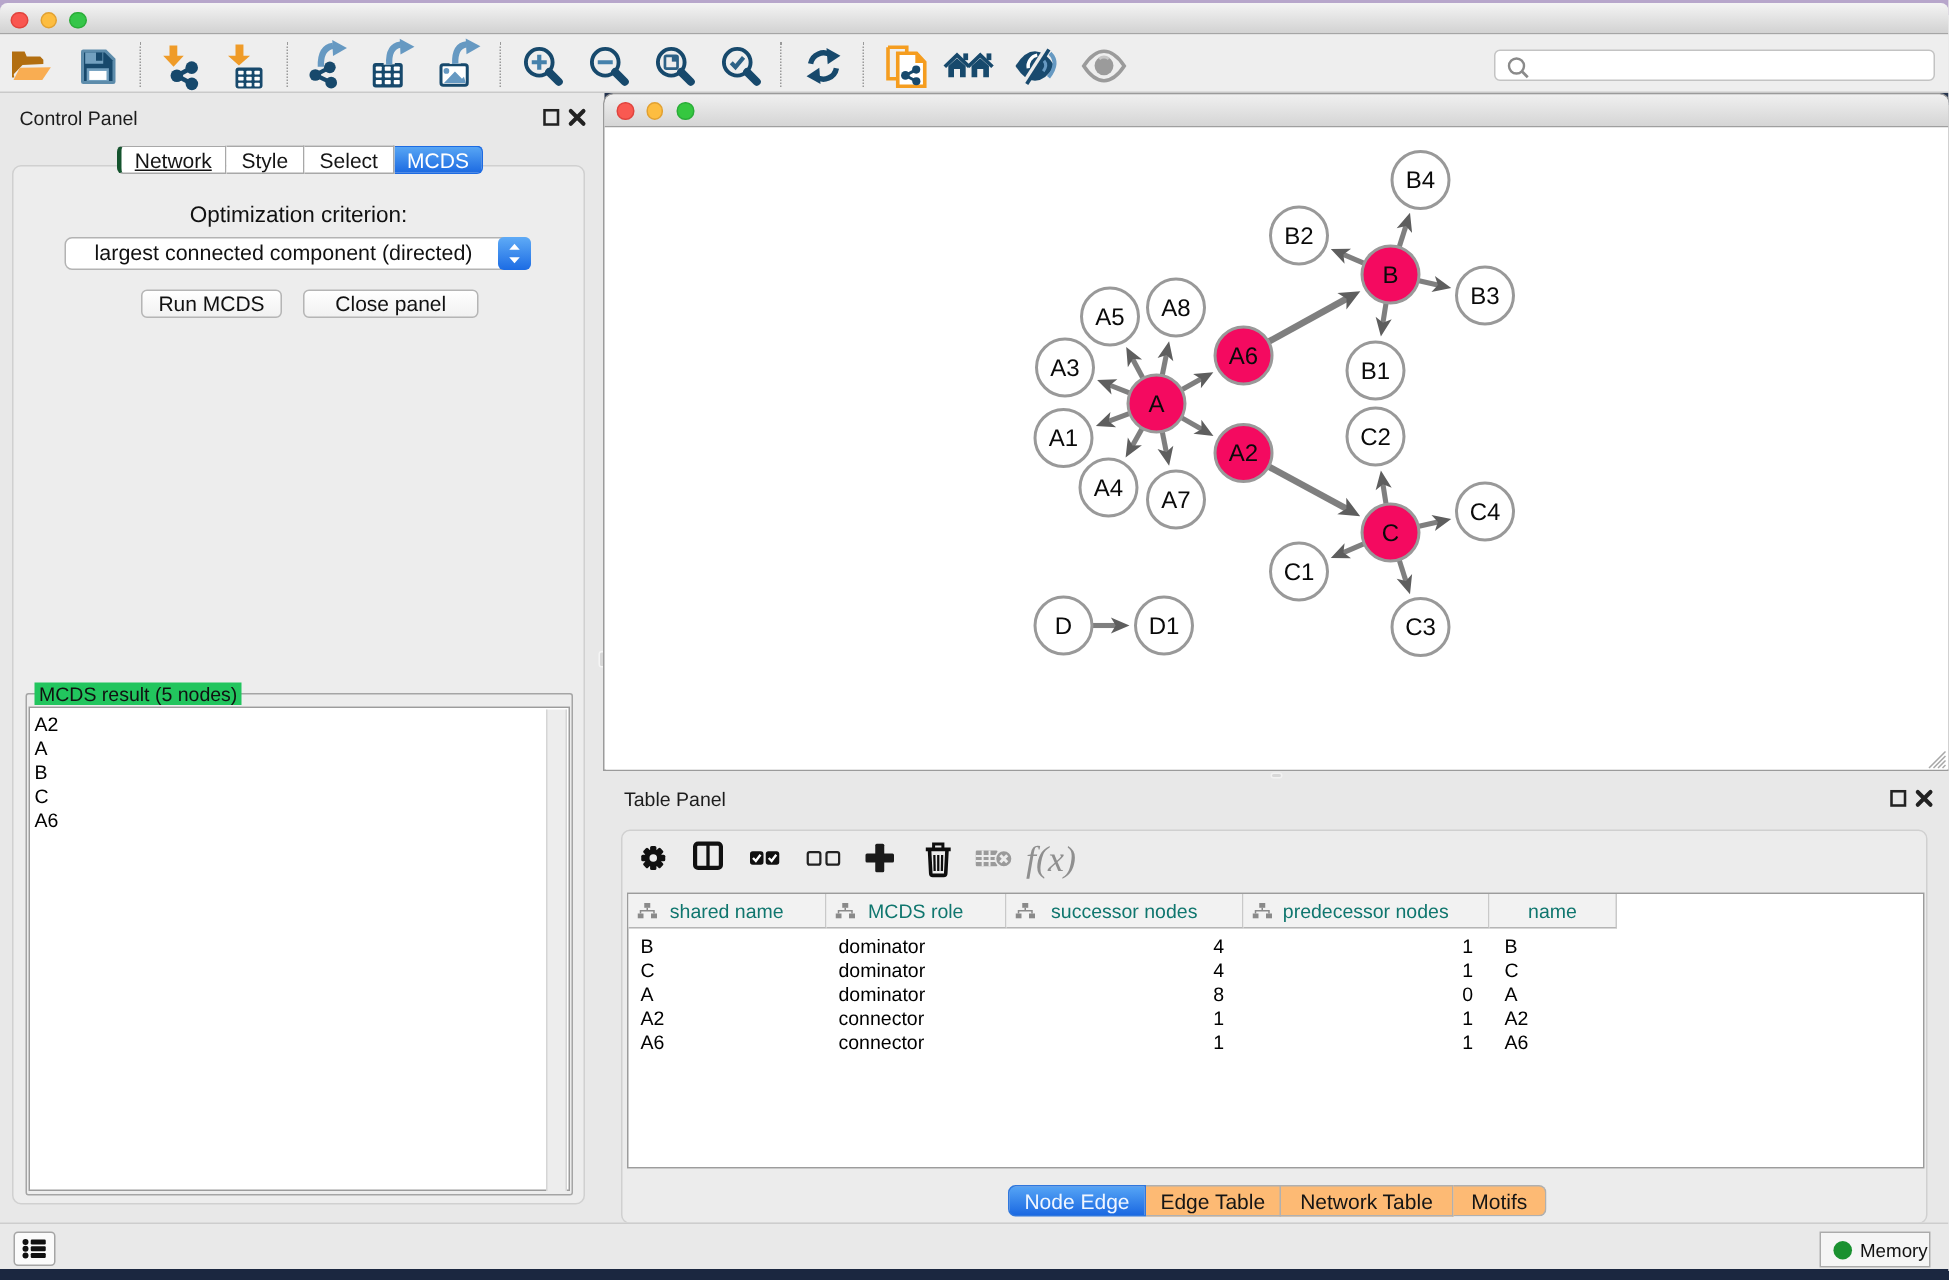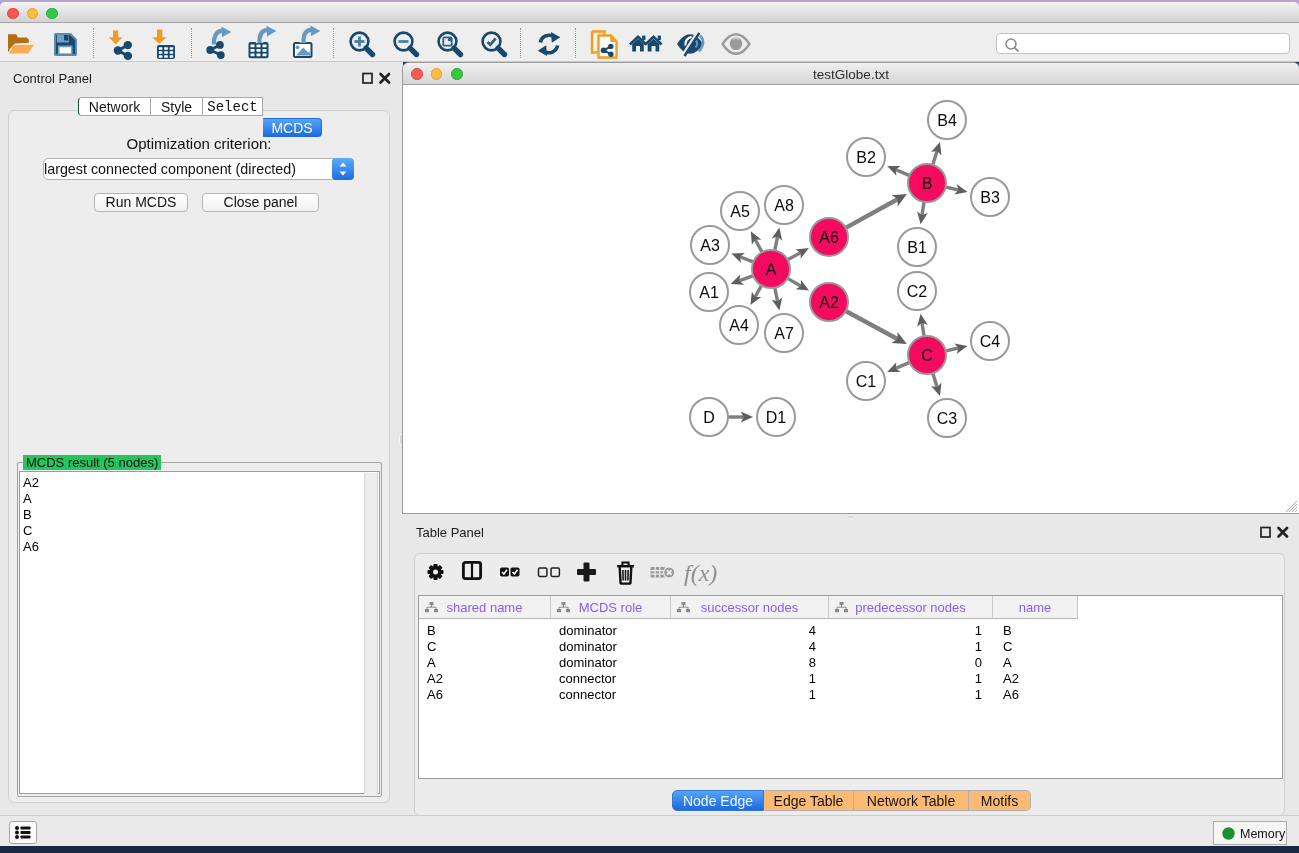--- a/index.html
+++ b/index.html
@@ -26,27 +26,27 @@
 #searchbox { position:absolute; left:996px; top:10px; width:294px; height:21px;
   background:#fff; border:1px solid #c3c3c3; border-radius:4px; }
 
 
 #cp-header-text { left:13px; top:71px; font-size:13px; color:#1c1c1c; }
 #cp-panel { left:8px; top:110px; width:382px; height:693px; background:#ededed;
   border:1px solid #d0d0d0; border-radius:6px; }
 .tabrow { position:absolute; top:97px; height:19px; display:flex; }
 .tab { height:19px; line-height:18px; font-size:14px; color:#151515; background:#fff;
   border:1px solid #a8a8a8; border-left:none; padding:0; text-align:center; }
-.tab.first { border-left:1px solid #14532d; border-radius:4px 0 0 4px; }
-.tab.last { border-radius:0 4px 4px 0;margin-top:21px; }
+.tab.first { border-left:3px solid #14532d; border-radius:4px 0 0 4px;text-decoration:underline; }
+.tab.last { border-radius:0 4px 4px 0; }
 .tab.sel { background:linear-gradient(#57a5f4,#1d6be2); color:#fff; border-color:#1d6be2; }
 #opt-label { left:8px; top:135px; width:382px; text-align:center; font-size:15px; color:#111; }
 #dropdown { left:43px; top:158px; width:311px; height:22px; background:#fff;
   border:1px solid #b3b3b3; border-radius:5px; }
-#dropdown .dtext { position:absolute; left:0; right:38px; top:2px; text-align:left;
+#dropdown .dtext { position:absolute; left:0; right:38px; top:2px; text-align:right;
   font-size:14.3px; color:#111; white-space:nowrap; }
 #dropdown .dbtn { position:absolute; right:-1px; top:-1px; width:22px; height:22px;
   background:linear-gradient(#5fabf6,#1c6ce4); border-radius:4px; }
 .btn { position:absolute; height:19px; background:linear-gradient(#ffffff,#f1f1f1);
   border:1px solid #b5b5b5; border-radius:4px; font-size:14px; color:#111;
   text-align:center; line-height:17px; }
 #groupbox { left:17px; top:462px; width:365px; height:335px; border:1px solid #a5a5a5;
   border-radius:2px; }
 #grouplabel { left:23px; top:455px; background:#22c55e; padding:0 3px; font-size:13px; color:#111; }
 #mcdslist { left:19px; top:471px; width:361px; height:323px; background:#fff;
@@ -73,21 +73,21 @@
 
 
 #tp-header-text { left:416px; top:525px; font-size:13px; color:#1c1c1c; }
 #tp-panel { left:414px; top:553px; width:871px; height:263px; background:#ececec;
   border:1px solid #d0d0d0; border-radius:6px; }
 #tablebox { left:418px; top:595px; width:865px; height:184px; background:#fff;
   border:1px solid #9c9c9c; }
 .thead { position:absolute; top:0; height:23px; background:#f2f2f2;
   border-right:1px solid #c9c9c9; border-bottom:1px solid #b5b5b5; }
 .thead .htext { position:absolute; left:0; right:0; top:4px; text-align:center;
-  font-size:13px; color:#8b5cf6; }
+  font-size:13px; color:#0f766e; }
 .trow { position:absolute; font-size:13px; color:#000; height:16px; line-height:16px; }
 .num { text-align:right; }
 
 
 #bottabs { left:672px; top:790px; height:21px; display:flex; position:absolute; }
 .btab { height:21px; line-height:20px; font-size:14px; color:#151515; background:#fdba74;
   border:1px solid #b0b0b0; border-left:none; padding:0; text-align:center; }
 .btab.first { border-left:1px solid #b0b0b0; border-radius:5px 0 0 5px; }
 .btab.last { border-radius:0 5px 5px 0; }
 .btab.sel { background:linear-gradient(#55a4f5,#1b69e2); color:#f0f6ff; border-color:#2f77dd; }
@@ -254,21 +254,21 @@
 
 <div class="abs" id="cp-header-text">Control Panel</div>
 <svg class="abs" style="left:357px;top:72px;" width="34" height="13">
   <rect x="6" y="1.5" width="9" height="9.5" fill="none" stroke="#222" stroke-width="1.7"></rect>
   <path d="M 23.5 2 L 32 10.5 M 32 2 L 23.5 10.5" stroke="#222" stroke-width="2.7" stroke-linecap="round"></path>
 </svg>
 <div class="abs" id="cp-panel"></div>
 <div class="tabrow" style="left:78px;">
   <div class="tab first" style="width:73px;">Network</div>
   <div class="tab" style="width:52px;">Style</div>
-  <div class="tab" style="width:60px;font-family:Liberation Mono, monospace;">Select</div>
+  <div class="tab" style="width:60px;">Select</div>
   <div class="tab sel last" style="width:59px;">MCDS</div>
 </div>
 <div class="abs" id="opt-label">Optimization criterion:</div>
 <div class="abs" id="dropdown">
   <div class="dtext">largest connected component (directed)</div>
   <div class="dbtn">
     <svg width="22" height="22">
       <path d="M 11 4.5 L 14.5 8.5 L 7.5 8.5 Z" fill="#fff"></path>
       <path d="M 11 17.5 L 14.5 13.5 L 7.5 13.5 Z" fill="#fff"></path>
     </svg>
@@ -290,21 +290,20 @@
 <div class="abs" id="vsplit"></div>
 <div class="abs" style="left:847px;top:514.5px;width:8px;height:4px;background:#d8d8d8;border:1px solid #f2f2f2;border-radius:2px;"></div>
 
 <div class="abs" id="nw-notch"></div>
 <div class="abs" style="left:403px;top:62px;width:7px;height:7px;background:#26354f;"></div>
 <div class="abs" id="netwin">
   <div class="nwtitle">
     <div class="tl" style="left:8.1px;top:5.4px;width:11.6px;height:11.6px;background:#f95951;border:1px solid #e0443e;"></div>
     <div class="tl" style="left:27.9px;top:5.4px;width:11.6px;height:11.6px;background:#fdbd40;border:1px solid #e2a131;"></div>
     <div class="tl" style="left:48.1px;top:5.4px;width:11.6px;height:11.6px;background:#35c740;border:1px solid #2aad38;"></div>
-    <div class="nwtext">testGlobe.txt</div>
   </div>
   <div id="netcanvas">
     <svg width="894" height="427" style="position:absolute;left:0;top:0;">
 <line x1="357.8" y1="165.8" x2="350.1" y2="151.5" stroke="#7f7f7f" stroke-width="3.4"></line>
 <polygon points="346.8,145.3 357.4,153.7 351.2,153.4 347.9,158.8" fill="#5e5e5e"></polygon>
 <line x1="370.9" y1="163.9" x2="374.0" y2="148.4" stroke="#7f7f7f" stroke-width="3.4"></line>
 <polygon points="375.4,141.5 378.2,154.8 373.6,150.6 367.7,152.6" fill="#5e5e5e"></polygon>
 <line x1="348.9" y1="175.9" x2="333.9" y2="170.0" stroke="#7f7f7f" stroke-width="3.4"></line>
 <polygon points="327.4,167.4 340.9,166.9 336.0,170.8 337.0,177.0" fill="#5e5e5e"></polygon>
 <line x1="348.7" y1="189.8" x2="333.1" y2="195.6" stroke="#7f7f7f" stroke-width="3.4"></line>

